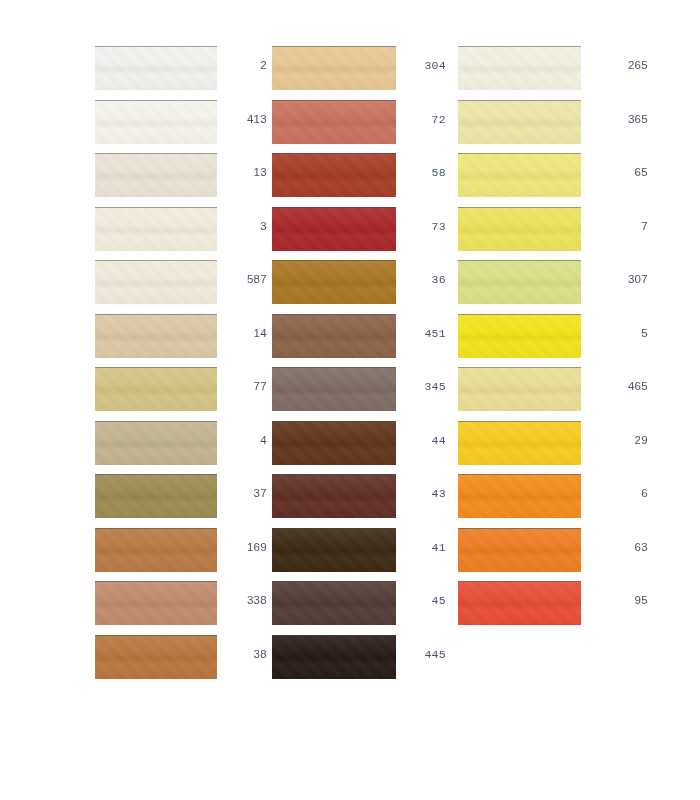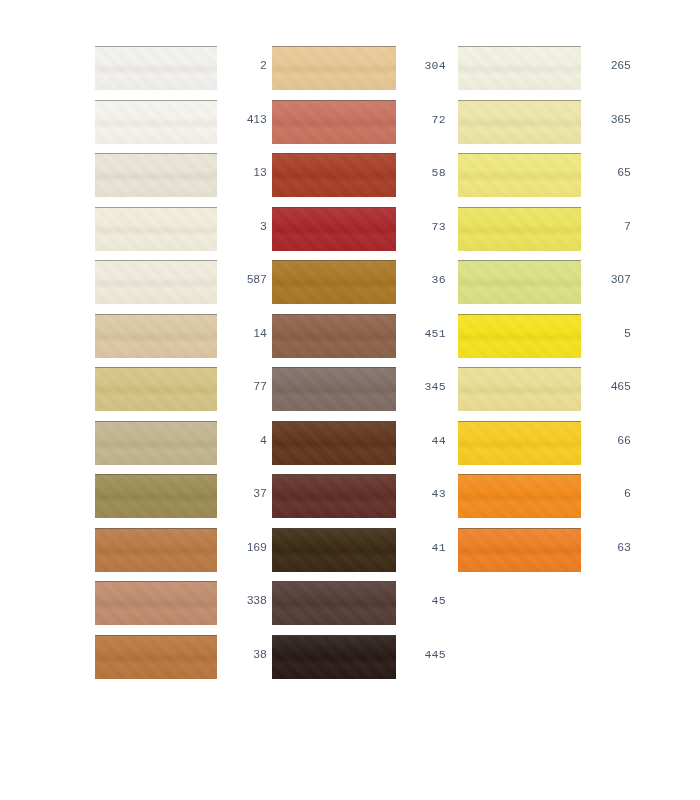--- a/index.html
+++ b/index.html
@@ -73,21 +73,21 @@
     width:46px;
     text-align:right;
     font-size:11.5px;
     color:#475569;
     letter-spacing:0.3px;
     line-height:1;
     white-space:nowrap;
   }
   #col-0 .code{left:126px;}
   #col-1 .code{left:128px;}
-  #col-2 .code{left:127px;}
+  #col-2 .code{left:144px;}
 </style>
 </head>
 <body>
 
 <div id="chart">
   <div class="column" id="col-0">
       <div class="swatch-row">
         <div class="swatch" title="2" style="background: rgb(244, 243, 239);"></div>
         <div class="code">2</div>
       </div>
@@ -210,24 +210,28 @@
       <div class="swatch-row">
         <div class="swatch" title="5" style="background: rgb(247, 228, 23);"></div>
         <div class="code">5</div>
       </div>
       <div class="swatch-row">
         <div class="swatch" title="465" style="background: rgb(236, 223, 147);"></div>
         <div class="code">465</div>
       </div>
       <div class="swatch-row">
         <div class="swatch" title="66" style="background: rgb(248, 205, 28);"></div>
-        <div class="code">66</div>
+        <div class="code">29</div>
       </div>
       <div class="swatch-row">
         <div class="swatch" title="6" style="background: rgb(245, 138, 23);"></div>
         <div class="code">6</div>
       </div>
       <div class="swatch-row">
         <div class="swatch" title="71" style="background: rgb(239, 124, 30);"></div>
         <div class="code">63</div>
       </div>
+      <div class="swatch-row">
+        <div class="swatch" title="95" style="background: rgb(233, 74, 50);"></div>
+        <div class="code">95</div>
+      </div>
     </div>
 </div>
 
 </body></html>

